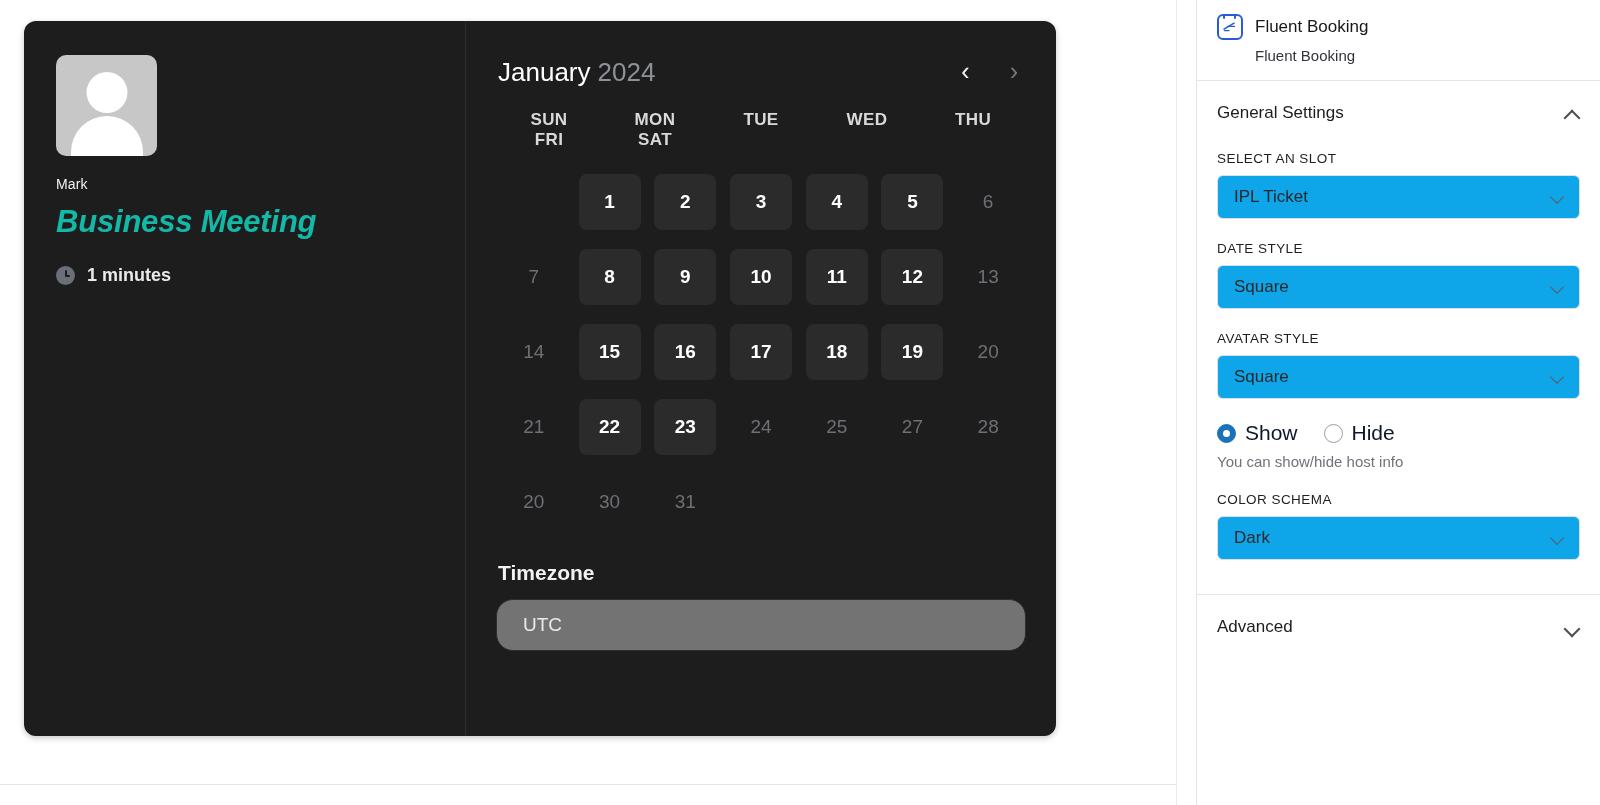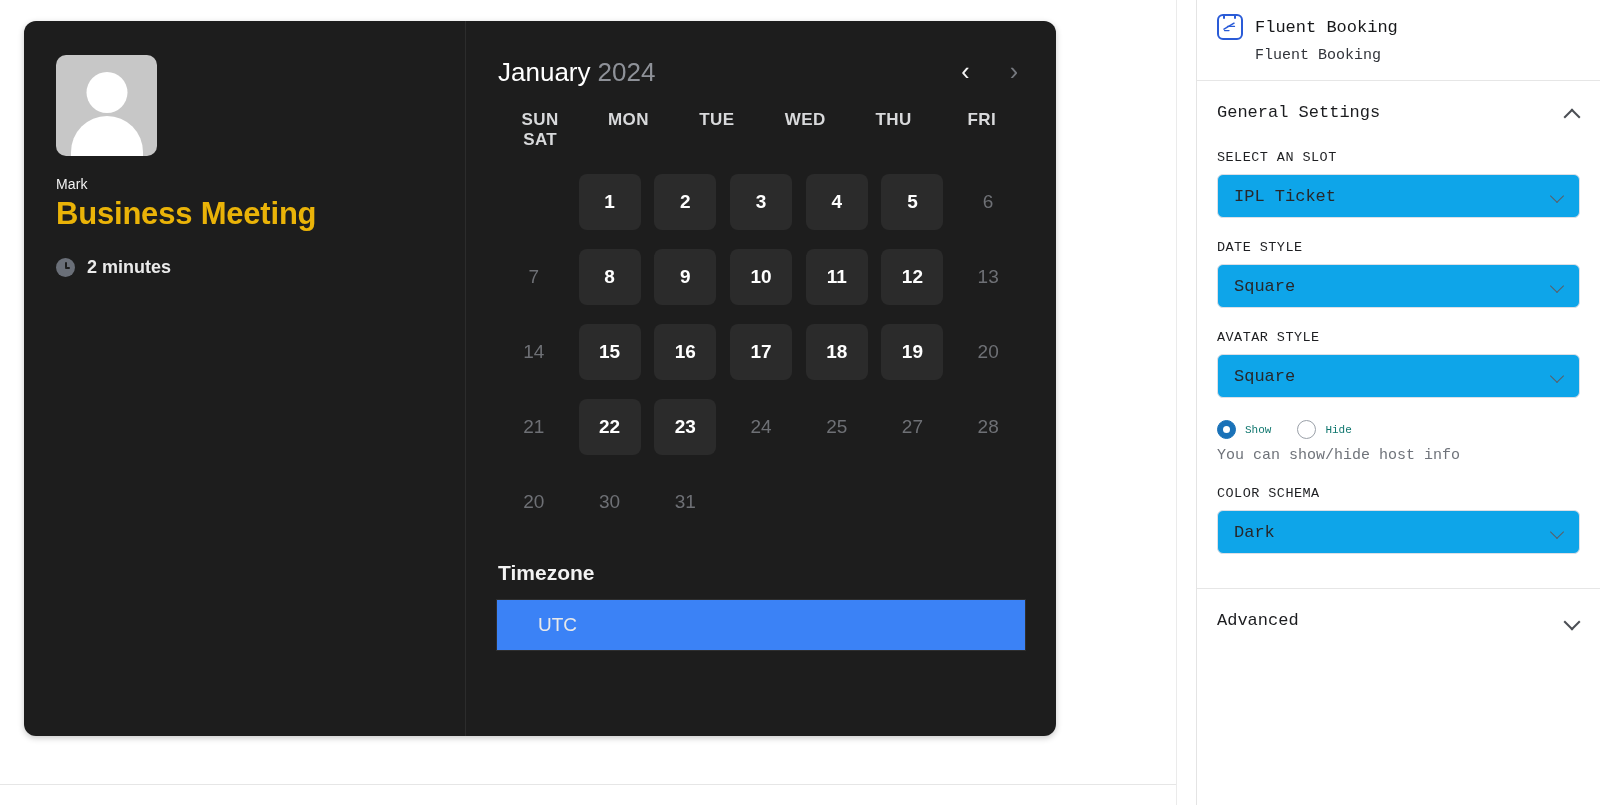--- a/index.html
+++ b/index.html
@@ -64,25 +64,26 @@
     border-radius: 36px 36px 0 0;
     background: #ffffff;
   }
   .host-name {
     margin-top: 20px;
     font-size: 14px;
     color: #f2f2f2;
     letter-spacing: .1px;
   }
   .event-title {
-    margin-top: 4px;
+    margin-top: 12px;
     font-size: 31px;
     font-weight: 700;
-    color: #eab308;
+    color: #14b8a6;
     letter-spacing: -.2px;
+    font-style: italic;
   }
   .duration-row {
     margin-top: 25px;
     display: flex; align-items: center; gap: 12px;
   }
   .clock-icon {
     width: 19px; height: 19px; border-radius: 50%;
     background: #6a6f78; position: relative; flex: none;
   }
   .clock-icon::before {
@@ -106,21 +107,21 @@
   .cal-nav { display: flex; align-items: center; gap: 28px; }
   .nav-btn {
     background: none; border: none; cursor: pointer;
     font-size: 25px; line-height: 1; padding: 2px 6px;
     font-family: "Liberation Sans", sans-serif;
   }
   .nav-btn.prev { color: #f5f5f5; }
   .nav-btn.next { color: #75787e; }
 
   .dow-row {
-    display: grid; grid-template-columns: repeat(6, 1fr);
+    display: grid; grid-template-columns: repeat(5, 1fr);
     margin-top: 22px;
   }
   .dow {
     text-align: center; font-size: 17px; font-weight: 600;
     color: #d8d9db; letter-spacing: .4px;
   }
   .days-grid {
     display: grid; grid-template-columns: repeat(7, 1fr);
     row-gap: 0px; margin-top: 14px;
   }
@@ -141,25 +142,25 @@
   .day-box.off { background: transparent; color: #6e7075; font-weight: 500; }
   .day-box.empty { background: transparent; }
 
   .tz-label {
     margin-top: 22px; padding-left: 2px;
     font-size: 21px; font-weight: 700; color: #f2f2f2;
   }
   .tz-field {
     margin-top: 14px;
     height: 52px;
-    background: #3b82f6;
+    background: #737373;
     border: 1px solid #2e2e2e;
-    border-radius: 0;
+    border-radius: 17px;
     display: flex; align-items: center;
-    padding: 0 41px;
+    padding: 0 26px;
     font-size: 19px; color: #e9e9e9;
     cursor: pointer;
   }
 
   
   .sidebar-scroll-track {
     position: absolute; left: 1176px; top: 0;
     width: 20px; height: 805px;
     background: #ffffff;
     border-left: 1px solid #ebebeb;
@@ -168,21 +169,20 @@
     position: absolute; left: 1199px; top: 10px;
     width: 9px; height: 376px;
     background: #c2c2c2; border-radius: 5px;
     cursor: pointer;
   }
   .sidebar {
     position: absolute; left: 1196px; top: 0;
     width: 404px; height: 805px;
     background: #ffffff;
     border-left: 1px solid #e4e4e4;
-    font-family: Liberation Mono, monospace;
   }
 
   .plugin-row {
     padding: 14px 20px 16px 20px;
     border-bottom: 1px solid #e6e6e6;
   }
   .plugin-title-line { display: flex; align-items: center; gap: 12px; }
   .fb-icon {
     width: 26px; height: 26px; flex: none;
     border: 2px solid #2a5bd7; border-radius: 6px;
@@ -250,21 +250,21 @@
   .radio-dot {
     width: 19px; height: 19px; border-radius: 50%;
     border: 1.6px solid #9aa0a8; background: #ffffff;
     position: relative; flex: none;
   }
   .radio-dot.on { background: #1a72b8; border-color: #1a72b8; }
   .radio-dot.on::after {
     content: ""; position: absolute; left: 5px; top: 5px;
     width: 7px; height: 7px; border-radius: 50%; background: #ffffff;
   }
-  .radio-label { font-size: 11px; color: #0f766e; }
+  .radio-label { font-size: 21px; color: #0f172a; }
   .help-text { margin-top: 8px; font-size: 15px; color: #6f737a; }
 
   .section-divider {
     margin-top: 34px;
     border-top: 1px solid #e6e6e6;
   }
 </style>
 </head>
 <body>
 
@@ -281,21 +281,21 @@
 
       <div class="card-left">
         <div class="avatar">
           <div class="head"></div>
           <div class="body"></div>
         </div>
         <div class="host-name">Mark</div>
         <div class="event-title">Business Meeting</div>
         <div class="duration-row">
           <span class="clock-icon"></span>
-          <span class="duration-text">2 minutes</span>
+          <span class="duration-text">1 minutes</span>
         </div>
       </div>
 
       <div class="card-right">
 
         <div class="cal-head">
           <div class="cal-month">
             <span>January</span><span class="yr">2024</span>
           </div>
           <div class="cal-nav">

